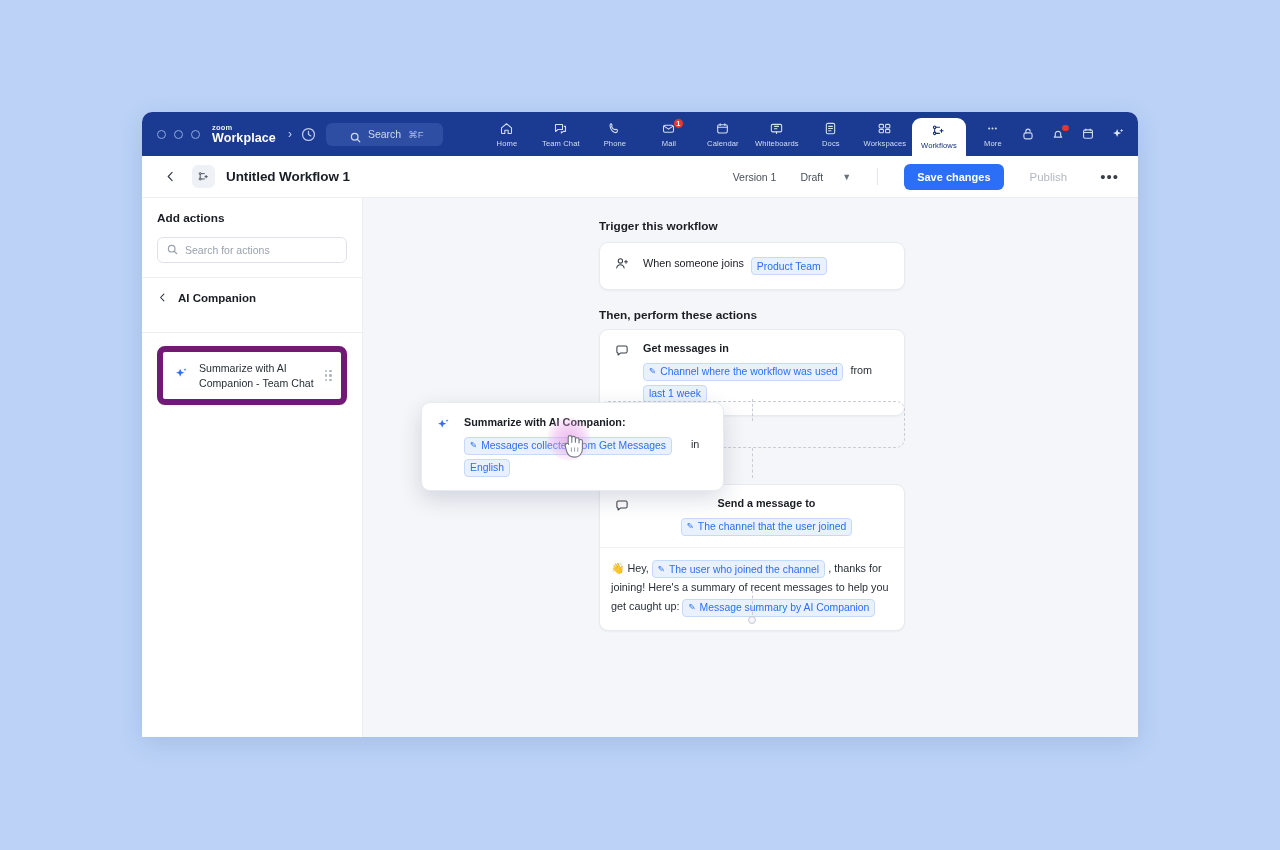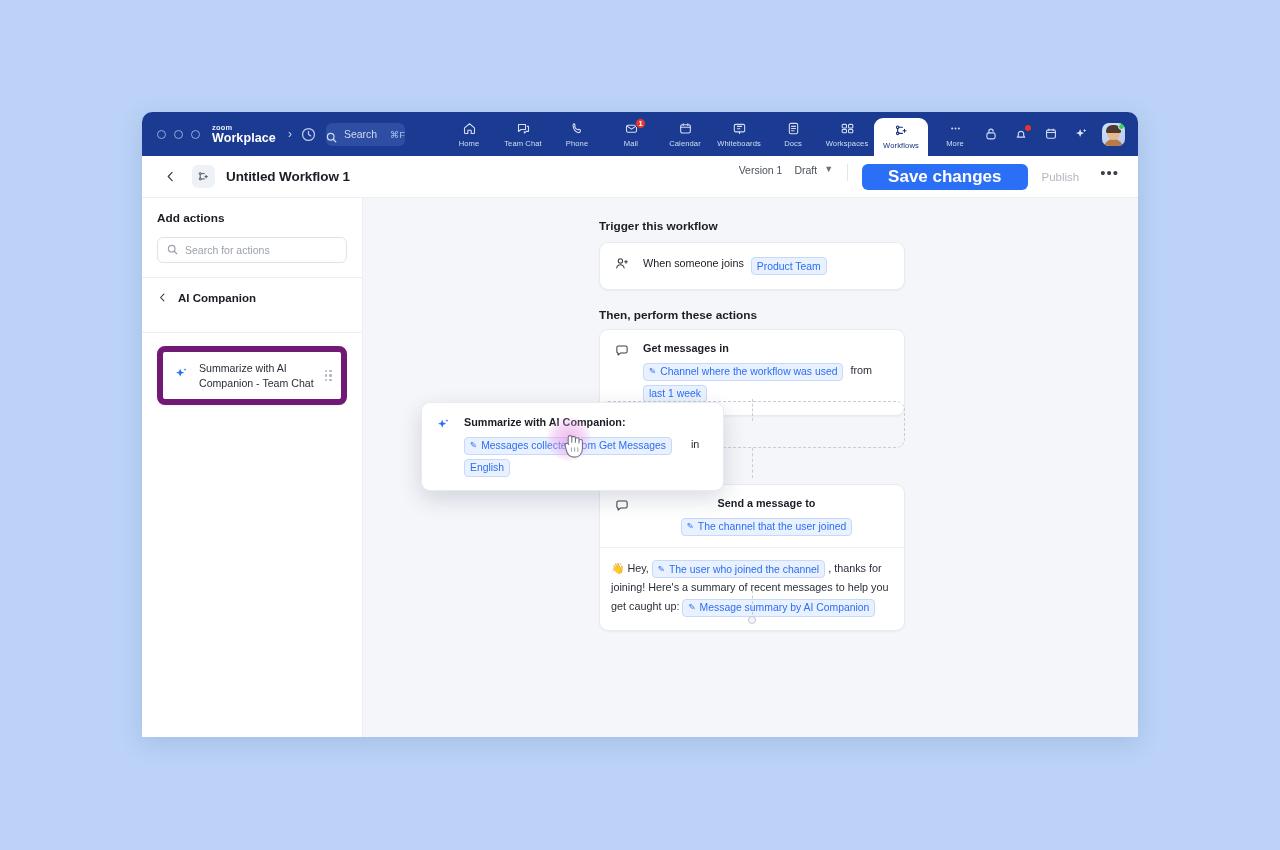--- a/index.html
+++ b/index.html
@@ -36,21 +36,21 @@
     border: 1px solid #8fa9de; display:block;
   }
   .brand { line-height: 1; margin-right: 8px; }
   .brand .zoom { font-size: 7.5px; color:#e9eefb; letter-spacing:.2px; display:block; font-weight:600;}
   .brand .wp { font-size: 12.5px; color:#fff; font-weight: 700; display:block; margin-top:1px; letter-spacing:.1px;}
   .chev-right { color:#c4d3f0; font-size: 12px; margin: 0 8px 0 4px; }
   .histicon { width:17px;height:17px; margin-right:9px; opacity:.9;}
   .searchbar {
     display:flex; align-items:center; gap:7px;
     background: #2e4ea3; border-radius: 6px;
-    height: 23px; width: 117px; padding: 0 0;
+    height: 23px; width: 117px; padding: 0 24px;
   }
   .searchbar .sicon { width:11px; height:11px; flex:none;}
   .searchbar .stxt { color: #cdd9f2; font-size: 10.5px; flex:1;}
   .searchbar .skbd { color: #a9bce6; font-size: 9.5px; }
 
   .navtabs { display:flex; align-items:flex-end; height:44px; margin-left: 37px; }
   .navtab {
     position: relative;
     width: 54px; height: 44px;
     display:flex; flex-direction:column; align-items:center; justify-content:center;
@@ -92,28 +92,28 @@
     height: 42px; background:#fff;
     display:flex; align-items:center; padding: 0 16px 0 18px;
     border-bottom: 1px solid #eceef2;
   }
   .back-btn { width:20px;height:20px;display:flex;align-items:center;justify-content:center;color:#3a3f48;}
   .wf-icon {
     width:23px;height:23px;border-radius:6px;background:#eef1f6;
     display:flex;align-items:center;justify-content:center; margin-left:12px;
   }
   .wf-title { font-size: 13.5px; font-weight:700; color:#1a1d24; margin-left: 11px; letter-spacing:-.1px;}
-  .sh-right { margin-left:auto; display:flex; gap:0; }
+  .sh-right { margin-left:auto; display:flex; align-items:center; gap:12px; }
   .ver { font-size: 10.5px; color:#4a515c; }
   .draft { font-size:10.5px; color:#4a515c; margin-left:12px;}
   .caret { margin-left:7px; color:#6b727d; font-size:9px;}
   .vsep { width:1px;height:17px;background:#e2e5ea;margin:0 14px;}
   .btn-save {
-    background:#2a6ff5; color:#fff; font-size:17px; font-weight:700;
-    border:none; border-radius:6px; height:26px; padding: 0 26px; cursor:pointer;
+    background:#2a6ff5; color:#fff; font-size:11px; font-weight:700;
+    border:none; border-radius:6px; height:26px; padding: 0 13px; cursor:pointer;
     font-family:"Liberation Sans",sans-serif;
   }
   .btn-publish {
     background:transparent;color:#b3b8c0;font-size:11.5px;border:none;
     height:26px;padding:0 11px;margin-left:3px;font-family:"Liberation Sans",sans-serif;
   }
   .dots-btn { color:#3a3f48; font-size:15px; letter-spacing:1px; margin-left:7px; padding:0 3px;}
 
   
   .body-row { display:flex; height: 539px; }

